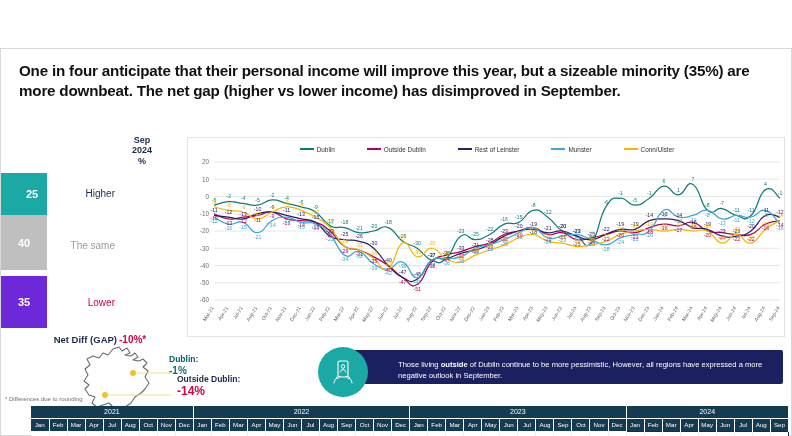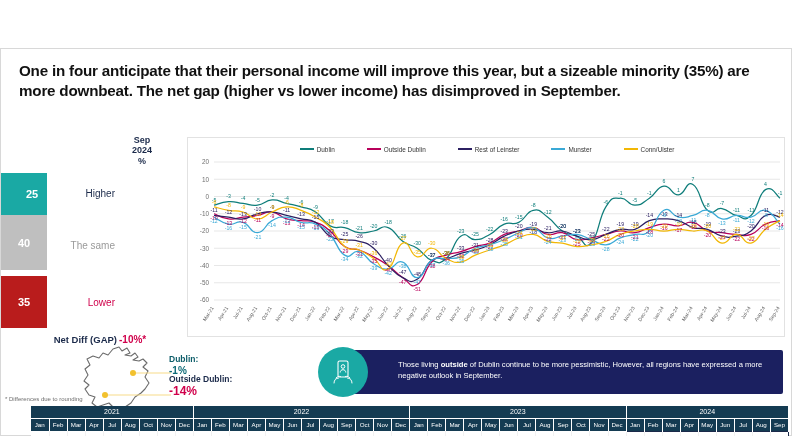--- a/index.html
+++ b/index.html
@@ -65,21 +65,21 @@
     font-size: 10px; font-weight: bold; color: #d0004b;
   }
 
   
   #map-wrap { position: absolute; left: 74px; top: 296px; width: 96px; height: 68px; }
   #map-wrap svg { width: 96px; height: 68px; display: block; }
 
   .map-note { position: absolute; font-weight: bold; line-height: 1.15; }
   #note-dublin { left: 168px; top: 306px; font-size: 8.5px; color: #0b5c68; }
   #note-dublin .val { display: block; font-size: 10px; color: #0d6a77; }
-  #note-outside { left: 168px; top: 326px; font-size: 8.5px; color: #1b2a4a; }
+  #note-outside { left: 176px; top: 326px; font-size: 8.5px; color: #1b2a4a; }
   #note-outside .val { display: block; font-size: 12px; color: #d0004b; }
 
   #footnote {
     position: absolute; left: 4px; top: 347px;
     font-size: 6px; color: #6d6d6d;
   }
 
   
   #chart-panel {
     position: absolute; left: 186px; top: 88px;
@@ -93,21 +93,21 @@
   .leg-item { display: flex; align-items: center; gap: 3px; font-size: 6.4px; color: #333; }
   .leg-line { width: 14px; height: 1.6px; display: block; }
 
   #plot { position: absolute; left: 0; top: 18px; width: 598px; height: 148px; }
   #plot svg { display: block; }
   #xaxis { position: absolute; left: 0; top: 166px; width: 598px; height: 34px; overflow: hidden; }
   #xaxis svg { display: block; }
 
   
   #callout {
-    position: absolute; left: 333px; top: 301px; width: 449px; height: 44px;
+    position: absolute; left: 333px; top: 301px; width: 449px; height: 34px;
     background: #1b2060; border-radius: 2px;
   }
   #callout-text {
     position: absolute; left: 64px; top: 9px; width: 378px;
     font-size: 7.6px; line-height: 1.5; color: #ffffff;
   }
   #callout-text b { font-weight: bold; }
   #callout-icon {
     position: absolute; left: 317px; top: 298px;
     width: 50px; height: 50px; border-radius: 50%;
@@ -157,21 +157,21 @@
     <span>2024</span><br>
     <span>%</span>
   </div>
 
   <div class="seg bar-col" id="seg-higher" style="background:#1aa9a4">
     <span>25</span>
   </div>
   <div class="seg bar-col" id="seg-same" style="background:#bfbfbf">
     <span>40</span>
   </div>
-  <div class="seg bar-col" id="seg-lower" style="background:#b91c1c">
+  <div class="seg bar-col" id="seg-lower" style="background:#6d28d9">
     <span>35</span>
   </div>
 
   <div class="seg-label" id="lab-higher">Higher</div>
   <div class="seg-label" id="lab-same">The same</div>
   <div class="seg-label" id="lab-lower">Lower</div>
 
   <div id="netdiff-label">Net Diff (GAP)</div>
   <div id="netdiff-value">-10%*</div>
 

